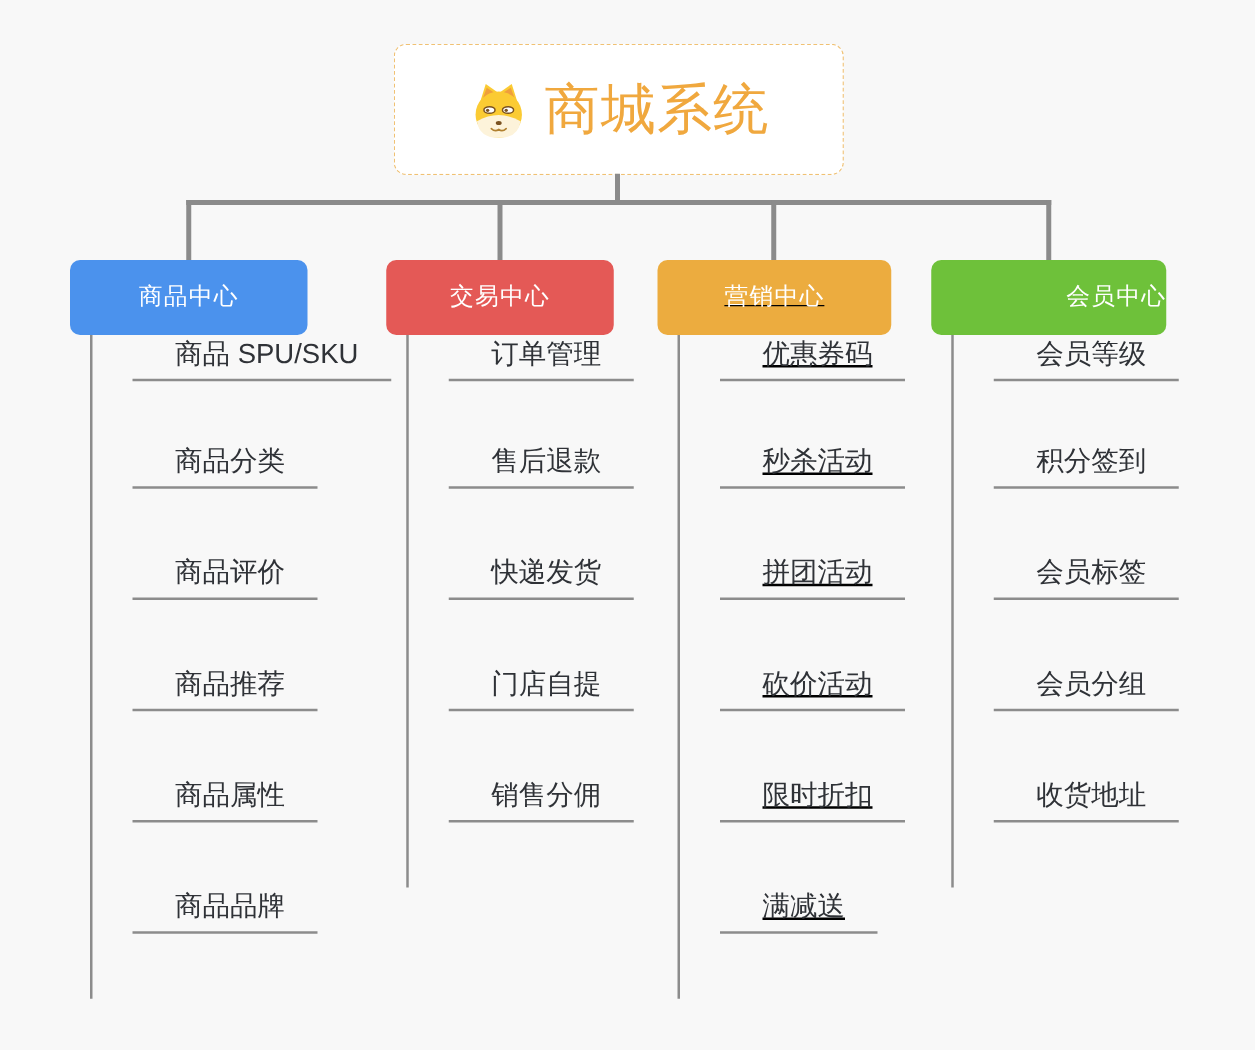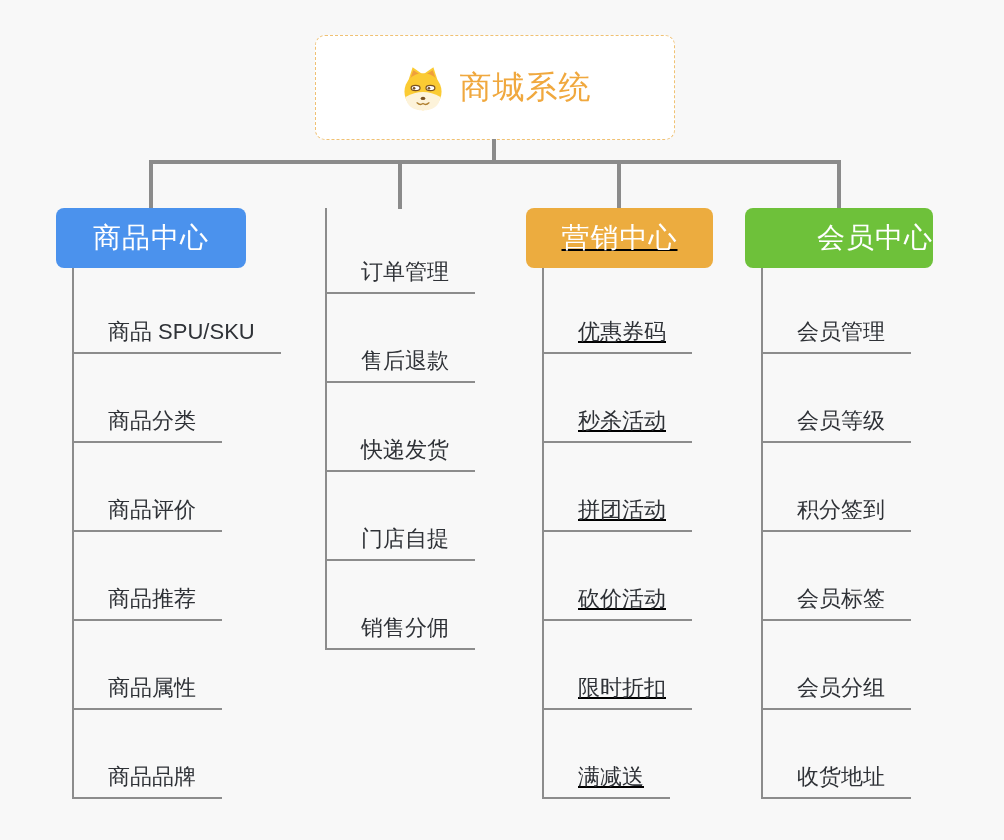--- a/index.html
+++ b/index.html
@@ -23,21 +23,21 @@
     background:#ffffff;
     border:1px dashed #f0c173;
     border-radius:10px;
     box-sizing:border-box;
     display:flex;
     align-items:center;
     justify-content:center;
     gap:13px;
   }
   .root-title{
-    font-size:32px;
+    font-size:44px;
     color:#f0a83e;
     letter-spacing:1px;
     white-space:nowrap;
   }
   .root-icon{width:48px;height:46px;flex:0 0 auto;}
 
   
   .conn{position:absolute;background:#8b8b8b;}
   .conn-stem{left:492px;top:139px;width:4px;height:25px;}
   .conn-hbar{left:149px;top:160px;width:692px;height:4px;}
@@ -51,38 +51,39 @@
   .column{position:absolute;top:208px;}
   .column-1{left:56px;}
   .column-2{left:309px;}
   .column-3{left:526px;text-decoration:underline;}
   .column-4{left:745px;}
 
   .branch-box{
     height:60px;
     border-radius:8px;
     color:#ffffff;
-    font-size:28px;
+    font-size:19px;
     line-height:60px;
     text-align:center;
     letter-spacing:1px;
   }
   .column-1 .branch-box{width:190px;}
   .column-2 .branch-box{width:182px;}
   .column-3 .branch-box{width:187px;}
   .column-4 .branch-box{width:188px;}
 
   .children{
     margin-left:16px;
     border-left:2px solid #8c8c8c;
   }
   .child{
     height:89px;
     display:flex;
-    align-items:flex-end;
+    align-items:flex-start;
+    padding-left:32px;
   }
   .child:first-child{height:86px;}
   .child-label{
     font-size:22px;
     color:#2f3237;
     white-space:nowrap;
     padding:0 26px 5px 34px;
     border-bottom:2px solid #8c8c8c;
   }
 </style>
@@ -134,20 +135,21 @@
       <div class="child">
           <span class="child-label">商品属性</span>
         </div>
       <div class="child">
           <span class="child-label">商品品牌</span>
         </div>
     </div>
   </div>
 
   <div class="column column-2">
+    <div class="branch-box" style="background-color: rgb(228, 89, 86);">交易中心</div>
     <div class="children">
       <div class="child">
           <span class="child-label">订单管理</span>
         </div>
       <div class="child">
           <span class="child-label">售后退款</span>
         </div>
       <div class="child">
           <span class="child-label">快递发货</span>
         </div>
@@ -181,23 +183,20 @@
       <div class="child">
           <span class="child-label">满减送</span>
         </div>
     </div>
   </div>
 
   <div class="column column-4">
     <div class="branch-box" style="background-color: rgb(110, 193, 58); text-align: right;">会员中心</div>
     <div class="children">
       <div class="child">
-          <span class="child-label">会员管理</span>
-        </div>
-      <div class="child">
           <span class="child-label">会员等级</span>
         </div>
       <div class="child">
           <span class="child-label">积分签到</span>
         </div>
       <div class="child">
           <span class="child-label">会员标签</span>
         </div>
       <div class="child">
           <span class="child-label">会员分组</span>

